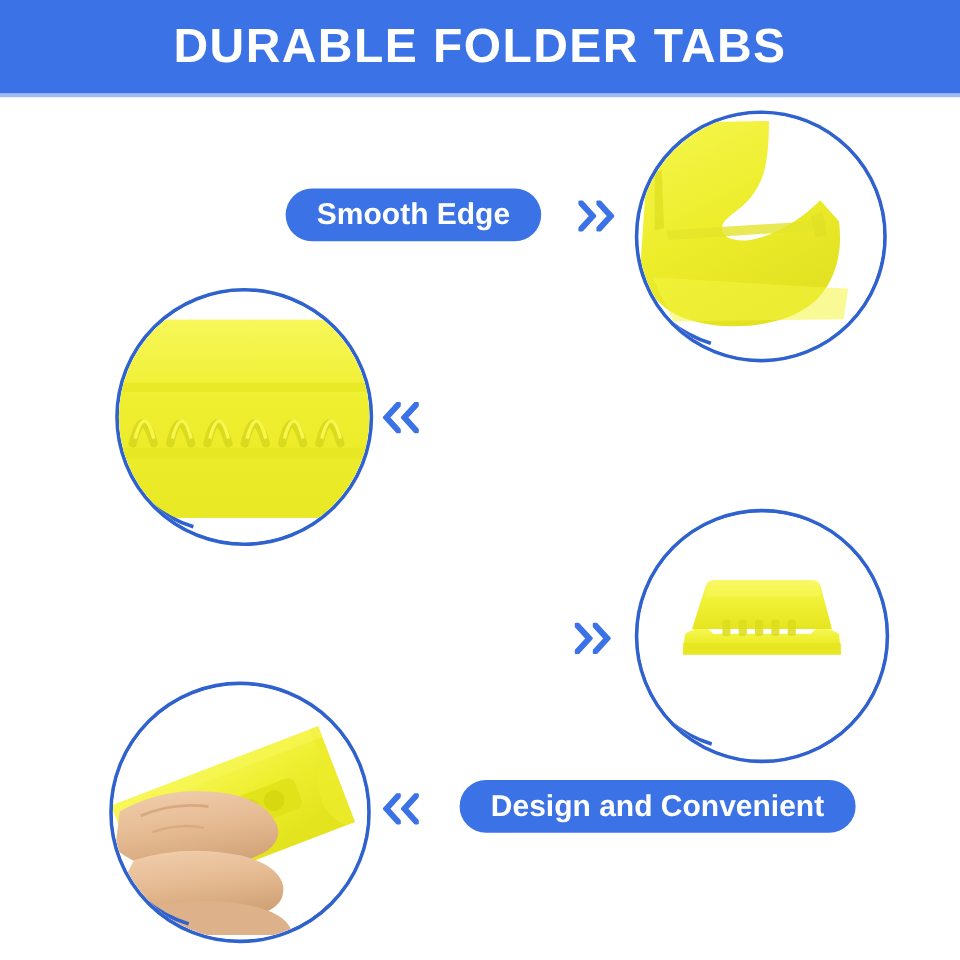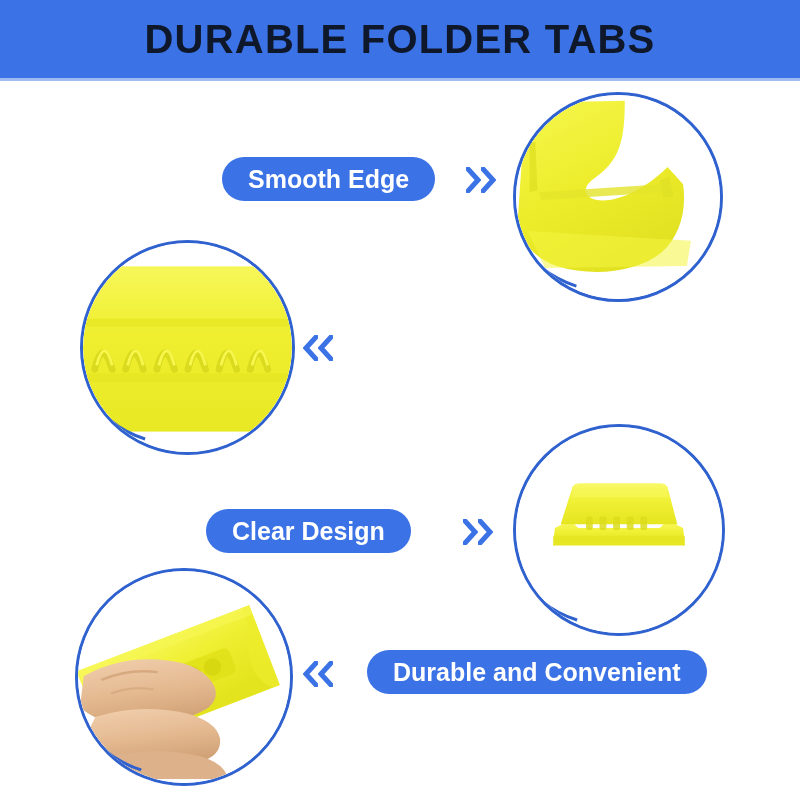--- a/index.html
+++ b/index.html
@@ -33,33 +33,33 @@
   }
   .header-underline {
     position: absolute;
     left: 0;
     top: 78px;
     width: 800px;
     height: 3px;
     background: #9fbcf2;
   }
   .header-title {
-    color: #0f172a;
+    color: #ffffff;
     font-size: 40px;
     font-weight: bold;
     letter-spacing: 1.2px;
     line-height: 1;
     white-space: nowrap;
     font-family: "Liberation Sans", sans-serif;
   }
 
   
   .feature-row {
     position: absolute;
-    left: 0;
+    left: 16px;
     width: 644px;
   }
 
   
   .pill {
     position: absolute;
     background: #3b72e6;
     border-radius: 26px;
     height: 44px;
     display: flex;
@@ -219,23 +219,20 @@
         <svg viewBox="0 0 15 26">
             <path d="M13 2 L3 13 L13 24" fill="none" stroke="#3b72e6" stroke-width="5" stroke-linecap="square"></path>
           </svg>
       </span>
     </div>
 
   </div>
 
   <div class="feature-row" style="top:422px;height:215px;">
 
-    <div class="pill" style="left:206px;top:87px;">
-      <span class="pill-text">Clear Design</span>
-    </div>
 
     <div class="chevrons" style="left:463px;top:90px;">
       <span class="chev">
         <svg viewBox="0 0 15 26">
             <path d="M2 2 L12 13 L2 24" fill="none" stroke="#3b72e6" stroke-width="5" stroke-linecap="square"></path>
           </svg>
       </span>
       <span class="chev">
         <svg viewBox="0 0 15 26">
             <path d="M2 2 L12 13 L2 24" fill="none" stroke="#3b72e6" stroke-width="5" stroke-linecap="square"></path>
@@ -326,17 +323,17 @@
           </svg>
       </span>
       <span class="chev">
         <svg viewBox="0 0 15 26">
             <path d="M13 2 L3 13 L13 24" fill="none" stroke="#3b72e6" stroke-width="5" stroke-linecap="square"></path>
           </svg>
       </span>
     </div>
 
     <div class="pill" style="left:367px;top:84px;">
-      <span class="pill-text">Durable and Convenient</span>
+      <span class="pill-text">Design and Convenient</span>
     </div>
   </div>
 
 </div>
 
 </body></html>

